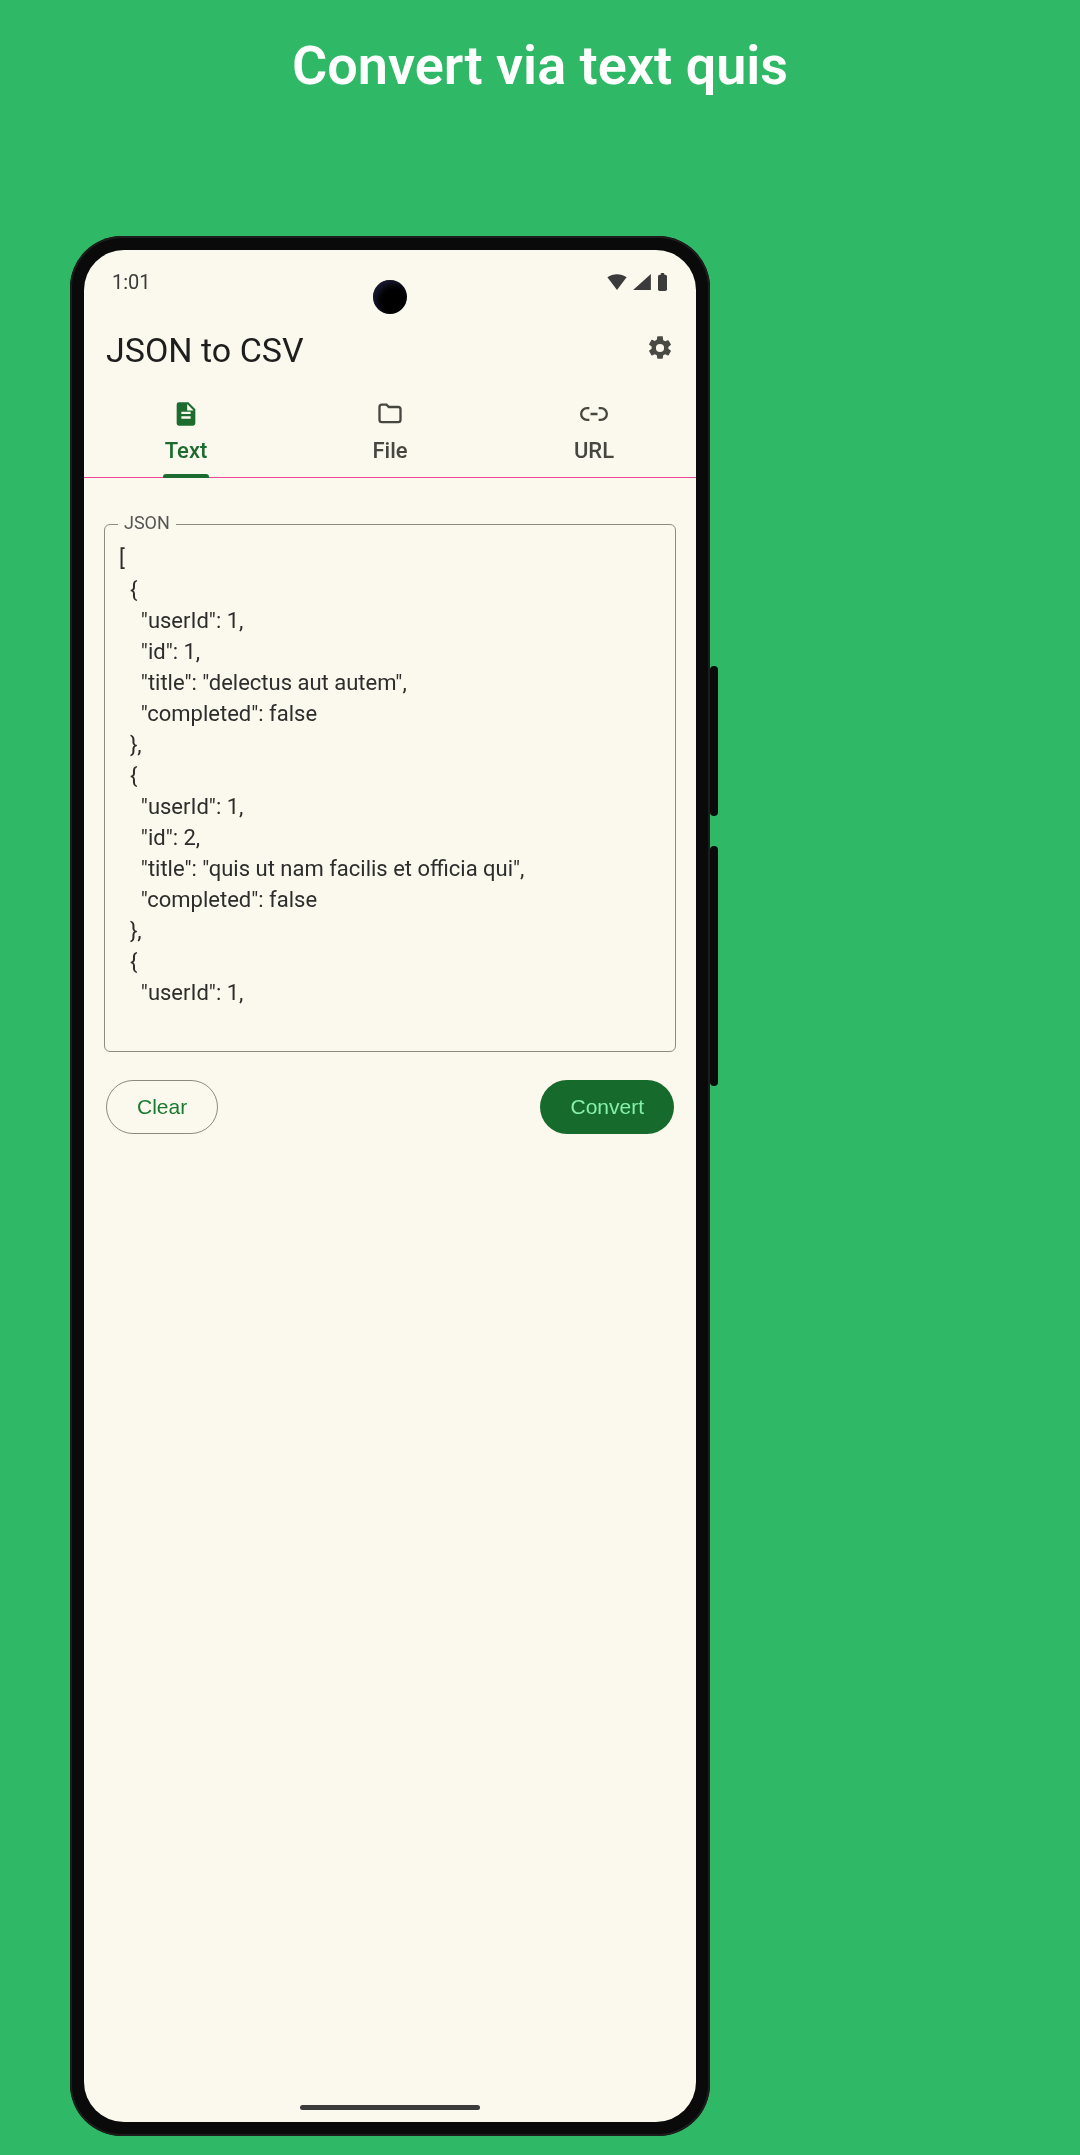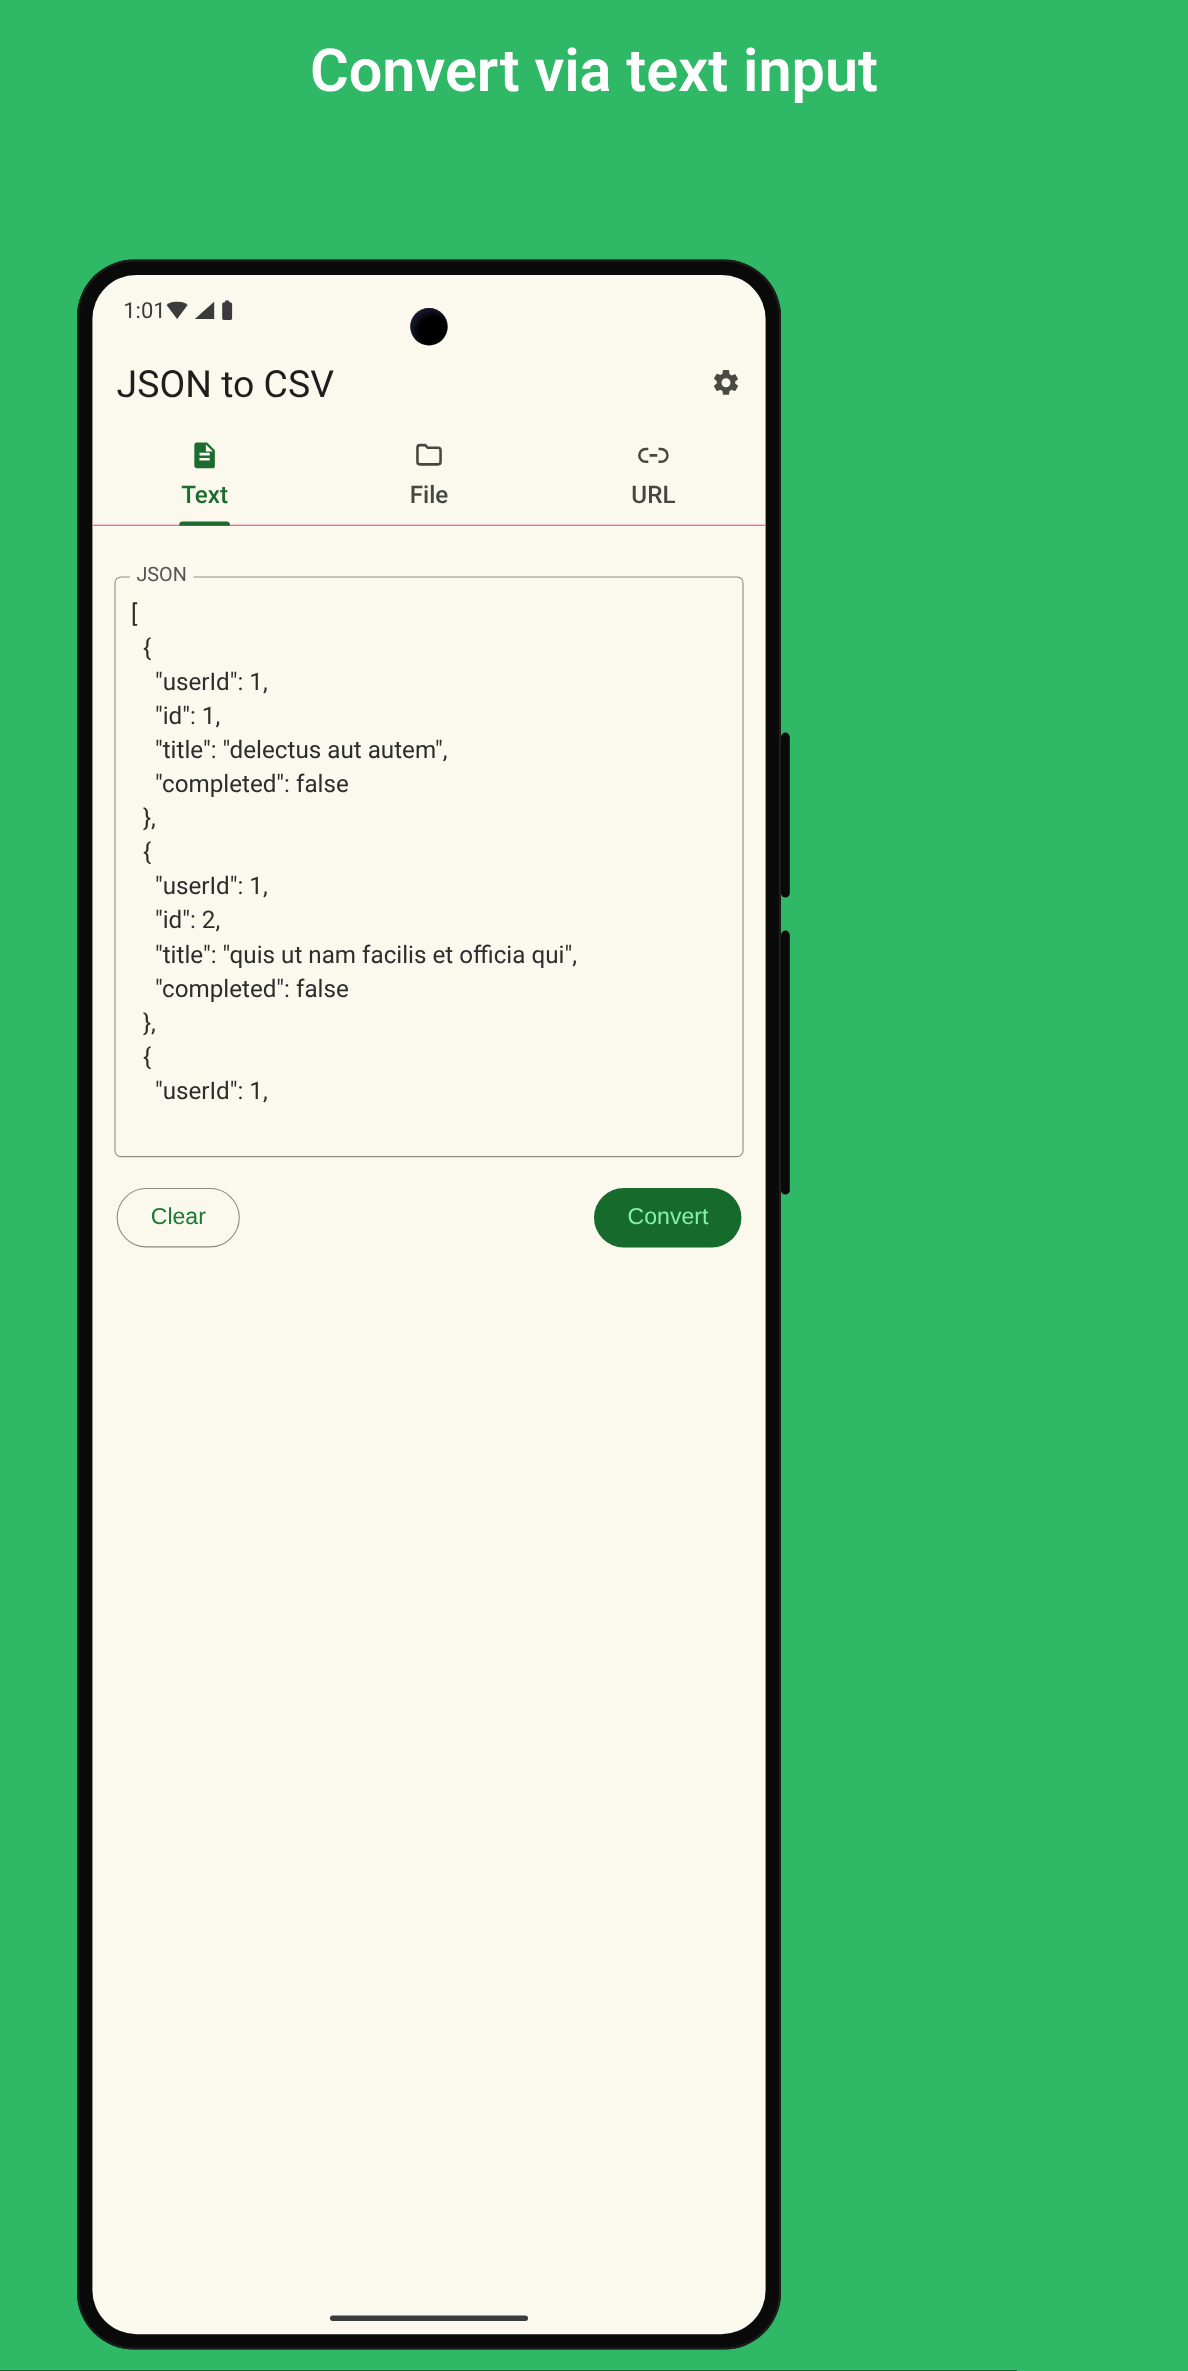--- a/index.html
+++ b/index.html
@@ -66,20 +66,21 @@
     transform: translateX(-50%);
     width: 180px;
     height: 5px;
     background: #3b3b3b;
     border-radius: 4px;
     z-index: 5;
   }
   
   .statusbar {
     display: flex;
+    justify-content: space-between;
     align-items: center;
     padding: 20px 28px 8px 28px;
     font-size: 20px;
     color: #3b3b3b;
   }
   .status-icons { display: flex; gap: 6px; align-items: center; }
   .status-icons svg { display: block; }
   
   .app-header {
     display: flex;
@@ -169,21 +170,21 @@
     border: 1.5px solid #8c8a80;
   }
   .btn-fill {
     background: #166a2b;
     color: #86efac;
   }
 </style>
 </head>
 <body>
 
-<div class="promo-title">Convert via text input</div>
+<div class="promo-title">Convert via text quis</div>
 
 <div class="phone">
   <div class="phone-side-btn a"></div>
   <div class="phone-side-btn b"></div>
 
   <div class="screen">
     <div class="camera"></div>
 
     <div class="statusbar">
       <span>1:01</span>

